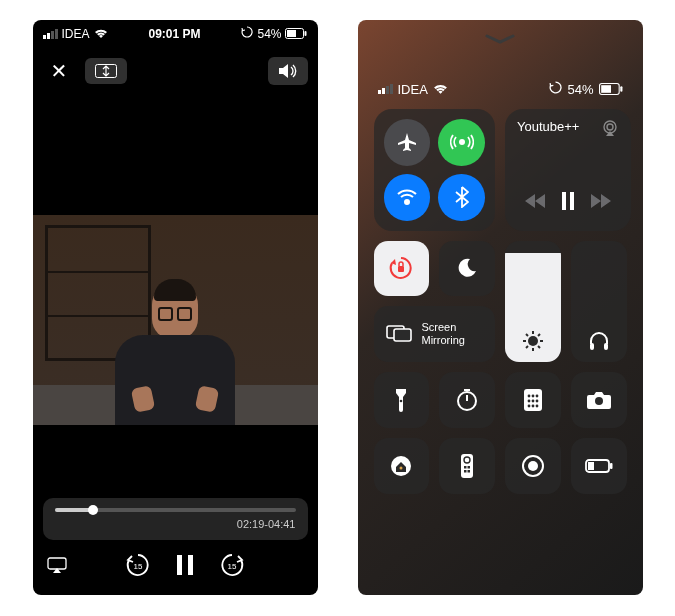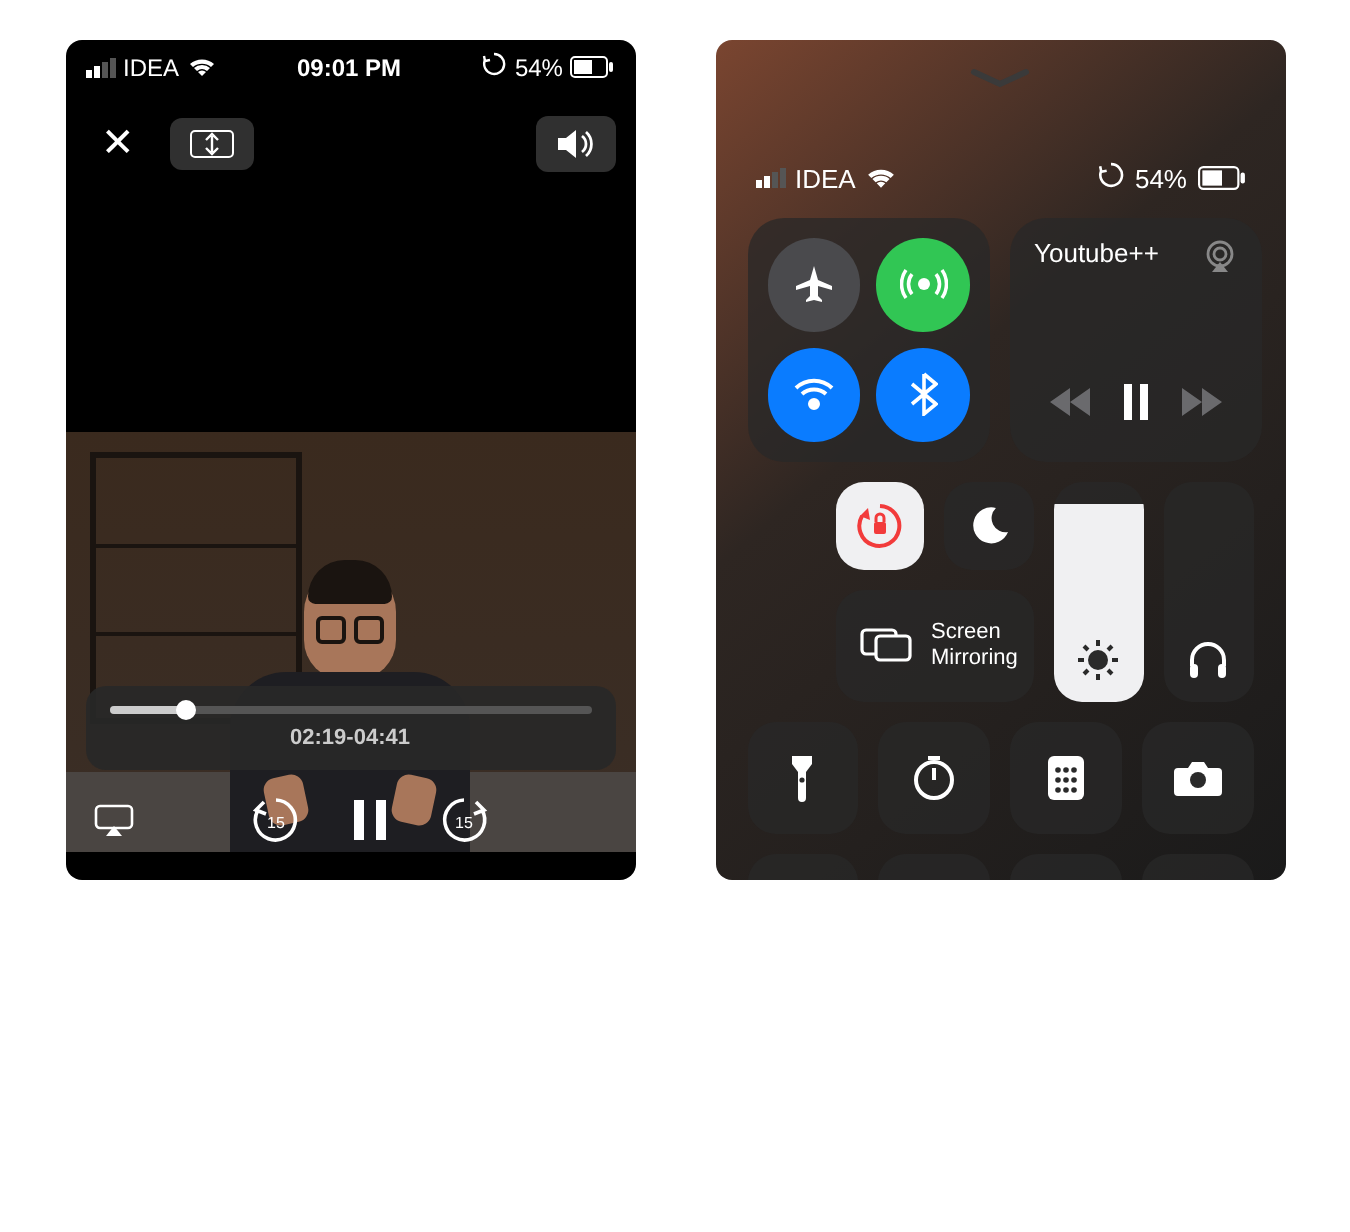--- a/index.html
+++ b/index.html
@@ -6,21 +6,21 @@
     margin: 0;
     padding: 20px;
     background: #fff;
     font-family: -apple-system, "Helvetica Neue", Arial, sans-serif;
     display: flex;
     gap: 40px;
     justify-content: center;
   }
   .phone {
     width: 285px;
-    height: 420px;
+    height: 575px;
     background: #000;
     border-radius: 8px;
     overflow: hidden;
     position: relative;
     color: #fff;
     font-size: 13px;
   }
   
   .statusbar {
     display: flex;
@@ -136,21 +136,21 @@
   .scrub-fill {
     position:absolute; left:0; top:0; bottom:0;
     background:#ccc;
     border-radius:2px;
   }
   .scrub-thumb {
     position:absolute; top:50%; transform:translate(-50%,-50%);
     width:10px; height:10px; border-radius:50%;
     background:#fff;
   }
-  .times { display:flex; justify-content:center; font-size:11px; color:#ccc;font-weight:bold;}
+  .times { display:flex; justify-content:flex-end; font-size:11px; color:#ccc;}
   .transport {
     display:flex; gap:24px; justify-content:center; align-items:center;
     margin-top: 12px;
   }
   .transport .side { margin-right:auto; }
   .transport .side.right { margin-right:0; margin-left:auto; visibility:hidden;}
   .airplay-icon { margin-left:4px; }
 
   
   .cc-phone {
@@ -204,21 +204,20 @@
   .np-header { display:flex; justify-content:space-between; align-items:flex-start; font-size:13px; font-weight:500;}
   .np-controls { display:flex; justify-content:space-around; align-items:center; margin-top:auto; margin-bottom:8px; color:#888;}
   .np-controls .play { color:#fff; }
 
   .row3 {
     display:grid;
     grid-template-columns: 1fr 1fr 1fr 1fr;
     gap:10px;
     padding: 0 16px;
     margin-top: 10px;
-    margin-left: 44px;
   }
   .small-mod {
     background: rgba(40,40,40,0.75);
     border-radius: 14px;
     aspect-ratio: 1/1;
     display:flex;
     align-items:center;
     justify-content:center;
   }
   .small-mod.white { background:#f0f0f2; color:#222; }

